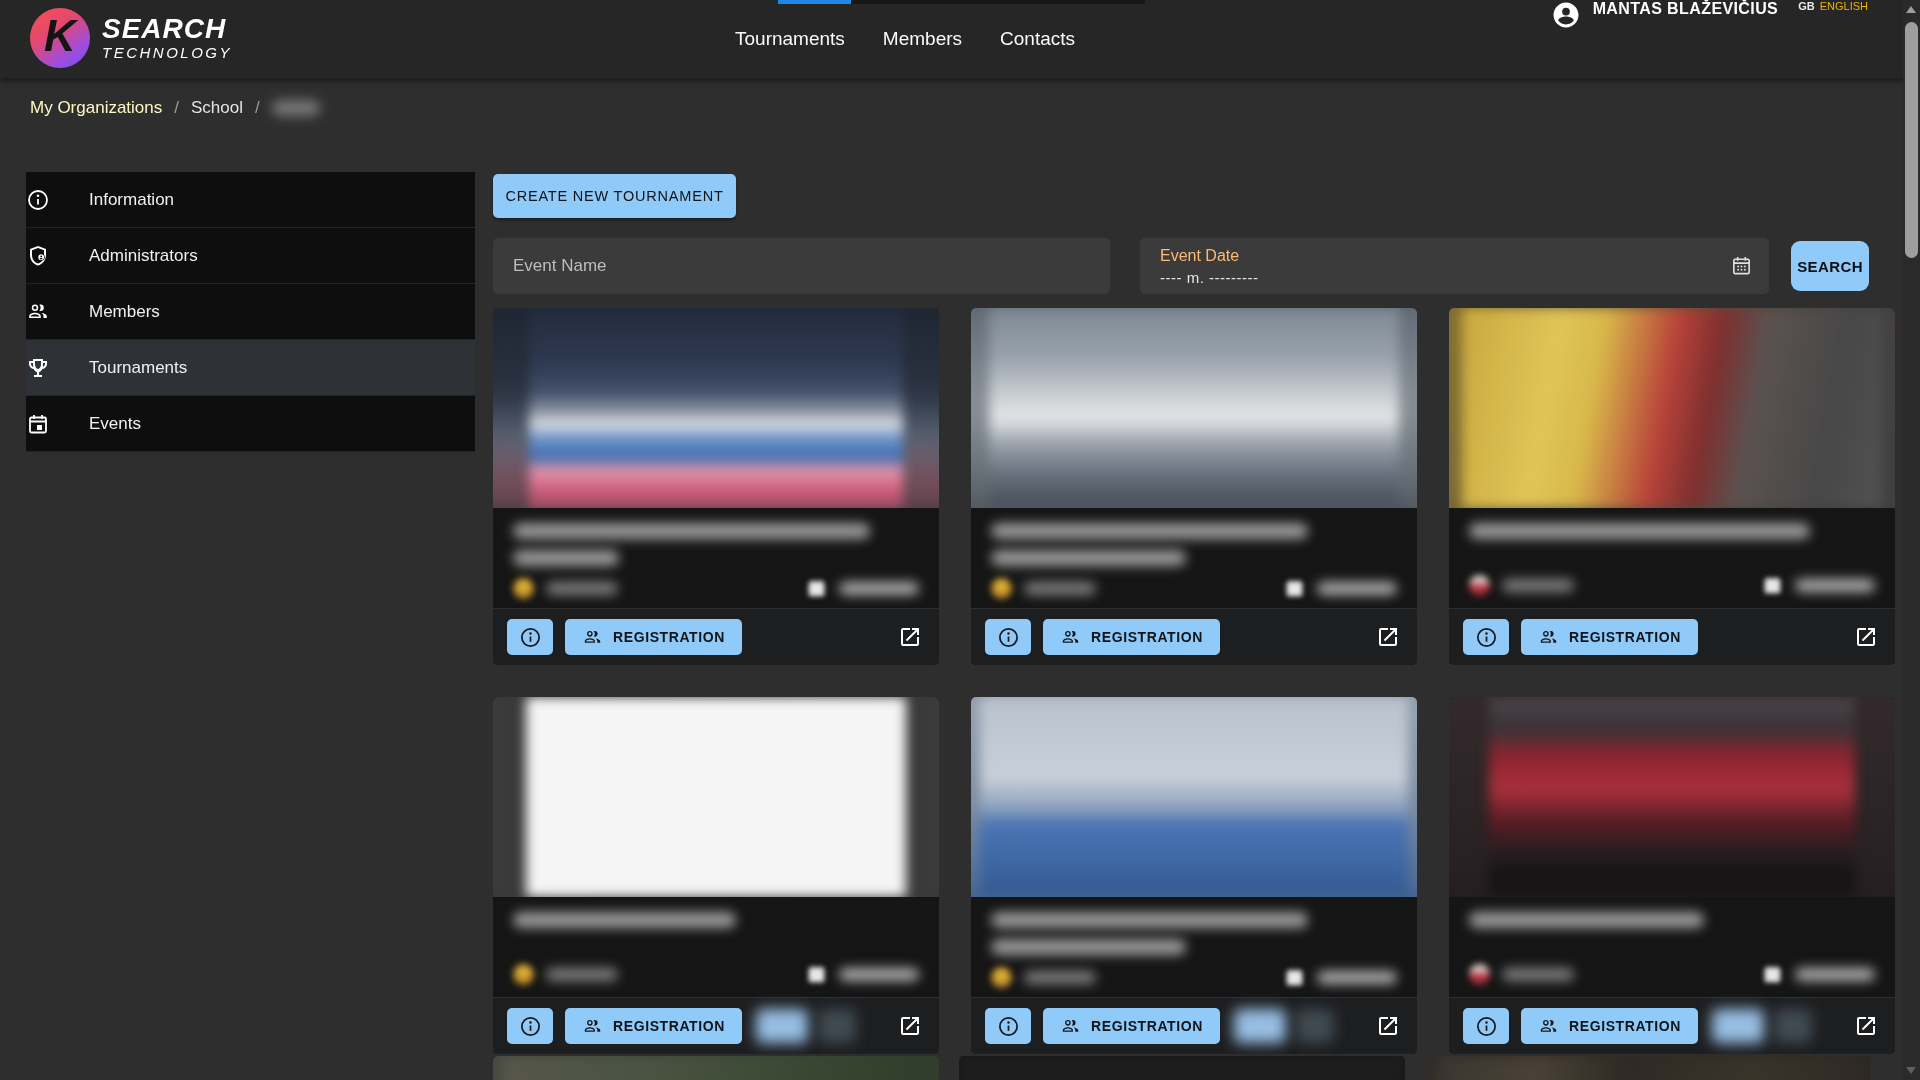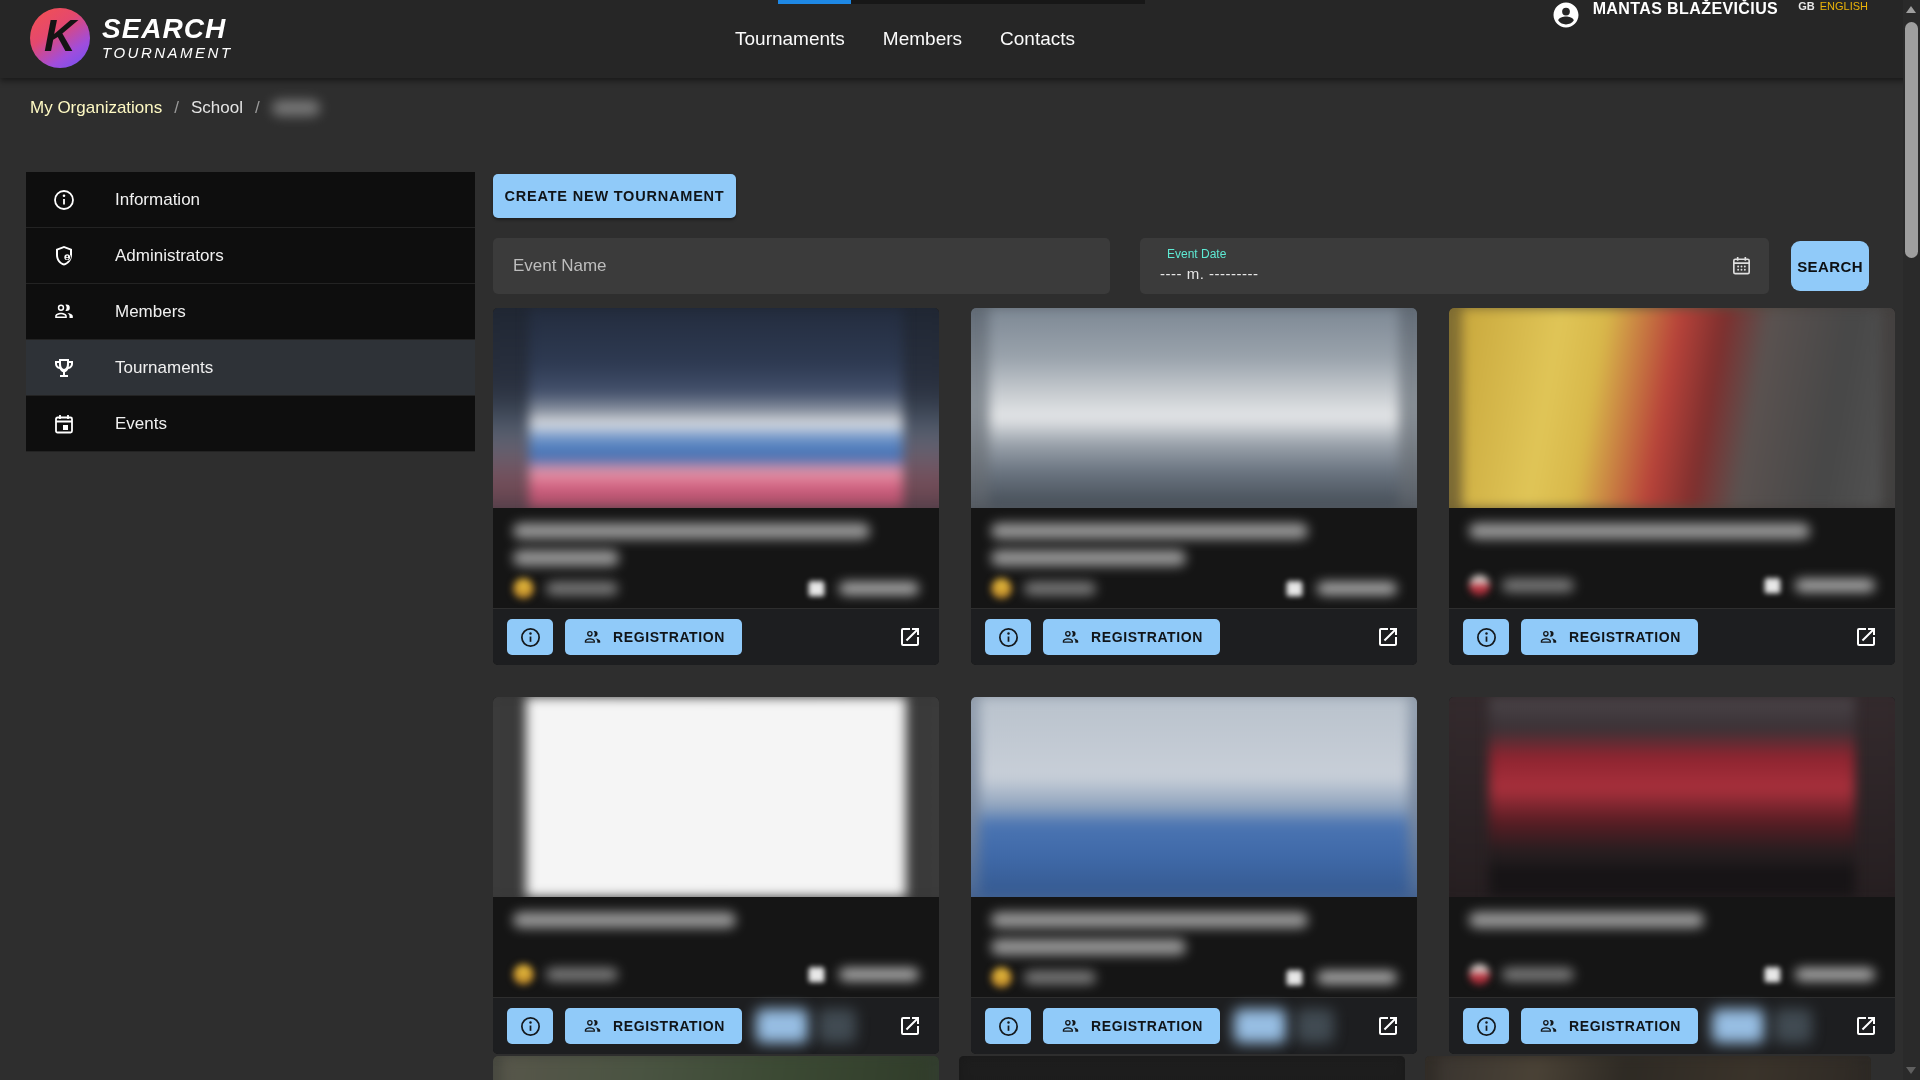--- a/index.html
+++ b/index.html
@@ -31,38 +31,38 @@
   
   .breadcrumb { position:absolute; left:30px; top:98px; display:flex; align-items:center; gap:12px; font-size:17px; }
   .bc-link { color:#fef9c3; cursor:pointer; }
   .bc-sep { color:#9a9a9a; }
   .bc-item { color:#e4e4e4; }
   .bc-blur { width:48px; height:16px; border-radius:8px; background:#8f8f8f; filter:blur(6px); opacity:.75; }
 
   
   .sidebar { position:absolute; left:26px; top:172px; width:449px; }
   .s-item { height:56px; background:#0e0e0e; border-bottom:1px solid #232323;
-            display:flex; align-items:center; padding-left:26px; cursor:pointer; }
+            display:flex; align-items:center; cursor:pointer; }
   .s-item.active { background:#2e3237; }
   .s-icon { width:24px; height:24px; margin-right:39px; display:flex; }
   .s-icon svg { width:24px; height:24px; }
   .s-label { color:#f0f0f0; font-size:17px; }
 
   
   .main { position:absolute; left:493px; top:172px; width:1378px; }
   .create-btn { display:block; width:243px; height:44px; border:none; border-radius:5px; background:#90caf9;
-                color:#101418; font-family:inherit; font-size:14.5px; font-weight:bold; letter-spacing:.8px;
+                color:#101418; font-family:inherit; font-size:14.5px; font-weight:normal; letter-spacing:.8px;
                 cursor:pointer; box-shadow:0 2px 3px rgba(0,0,0,.35); margin-top:2px; }
   .search-row { position:absolute; top:66px; left:0; width:1378px; display:flex; align-items:center; }
   .name-input { width:617px; height:56px; background:#3b3b3b; border:none; border-radius:5px;
                 padding:0 20px; color:#eee; font-family:inherit; font-size:17px; }
   .name-input::placeholder { color:#bdbdbd; }
   .date-field { position:relative; margin-left:30px; width:629px; height:56px; background:#3b3b3b;
                 border-radius:5px; padding:9px 20px 0; cursor:text; }
-  .date-label { color:#5eead4; font-size:12px;margin-left:7px; }
+  .date-label { color:#fdba74; font-size:16px; }
   .date-value { color:#e6e6e6; font-size:15px; letter-spacing:.5px; margin-top:4px; }
   .date-cal { position:absolute; right:16px; top:16px; width:23px; height:23px; cursor:pointer; }
   .search-btn { margin-left:22px; width:78px; height:50px; border:none; border-radius:9px; background:#90caf9;
                 color:#0d1013; font-family:inherit; font-size:15px; font-weight:bold; letter-spacing:.4px; cursor:pointer; }
 
   
   .cards { position:absolute; top:136px; left:0; display:grid; grid-template-columns:repeat(3,446px);
            column-gap:20px; row-gap:17px;gap:32px; }
   .partials { position:absolute; top:884px; left:0; display:grid; grid-template-columns:repeat(3,446px); column-gap:20px; }
   .card { width:446px; border-radius:5px; overflow:hidden; background:#151515; }
@@ -143,21 +143,21 @@
   <header class="navbar">
     <div class="top-strip">
       <div class="blue"></div>
     </div>
     <div class="brand">
       <div class="logo">
           <span>K</span>
         </div>
       <div class="brand-text">
         <div class="b1">SEARCH</div>
-        <div class="b2">TOURNAMENT</div>
+        <div class="b2">TECHNOLOGY</div>
       </div>
     </div>
     <nav class="main-nav" id="main-nav">
         <span class="nav-item">Tournaments</span>
         <span class="nav-item">Members</span>
         <span class="nav-item">Contacts</span>
       </nav>
     <div class="user-area">
       <svg class="acct" viewBox="0 0 24 24">
           <path fill="#fff" d="M12 2C6.5 2 2 6.5 2 12s4.5 10 10 10 10-4.5 10-10S17.5 2 12 2zm0 4.2a3.1 3.1 0 1 1 0 6.2 3.1 3.1 0 0 1 0-6.2zm0 13.3a7.9 7.9 0 0 1-6.2-3.1c0-2.1 4.1-3.2 6.2-3.2s6.2 1.1 6.2 3.2a7.9 7.9 0 0 1-6.2 3.1z"></path>

